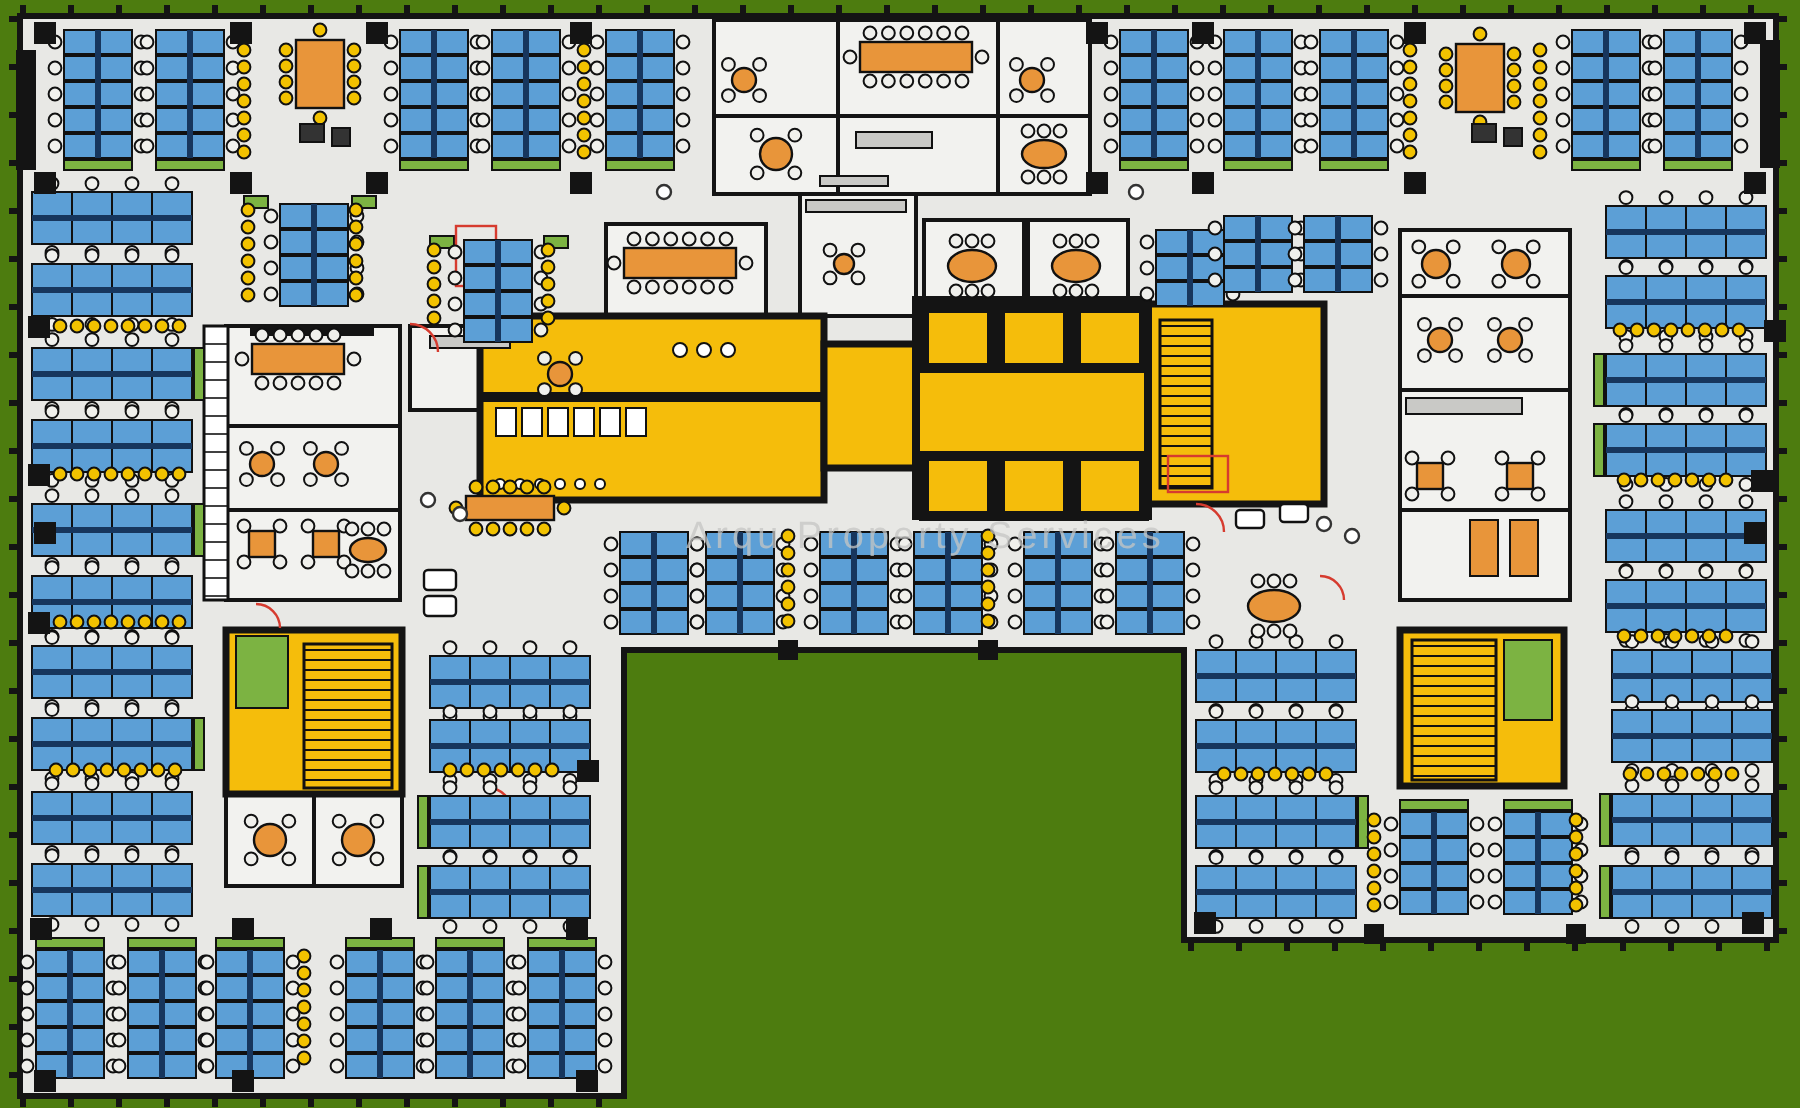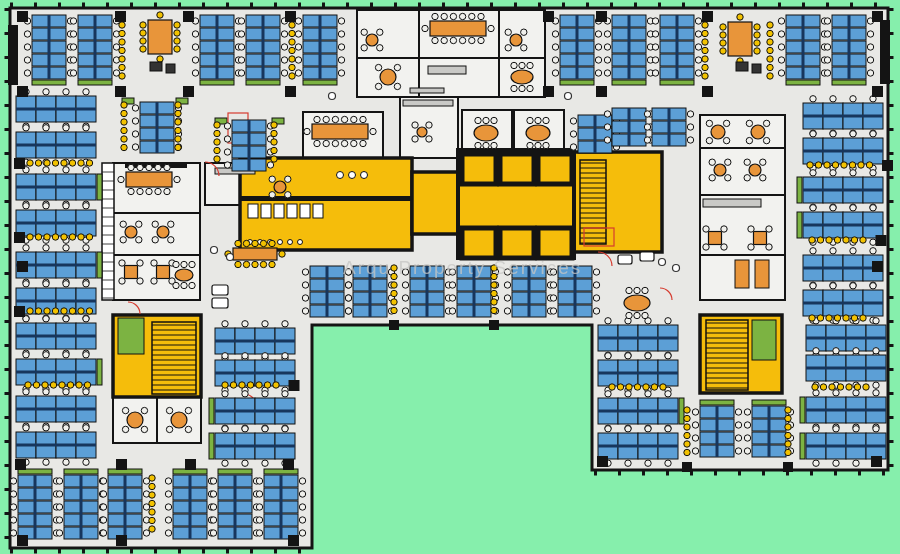--- a/index.html
+++ b/index.html
@@ -1,16 +1,16 @@
 <!DOCTYPE html>
 <html><head>
 <meta charset="utf-8">
 <style>
   html,body{margin:0;padding:0;background:#fff;}
-  .stage{position:relative;width:900px;height:554px;background:#86efac;overflow:hidden;
+  .stage{position:relative;width:900px;height:554px;background:#4d7c0f;overflow:hidden;
          font-family:"Liberation Sans", sans-serif;}
   svg{display:block;}
 </style>
 </head>
 <body>
 
 <div class="stage">
   <svg id="plan" width="900" height="554" viewBox="0 0 900 554">
 
   <path d="M10,8 H888 V470 H592 V325 H312 V548 H10 Z" fill="#E8E8E5" stroke="#141414" stroke-width="3"></path>

